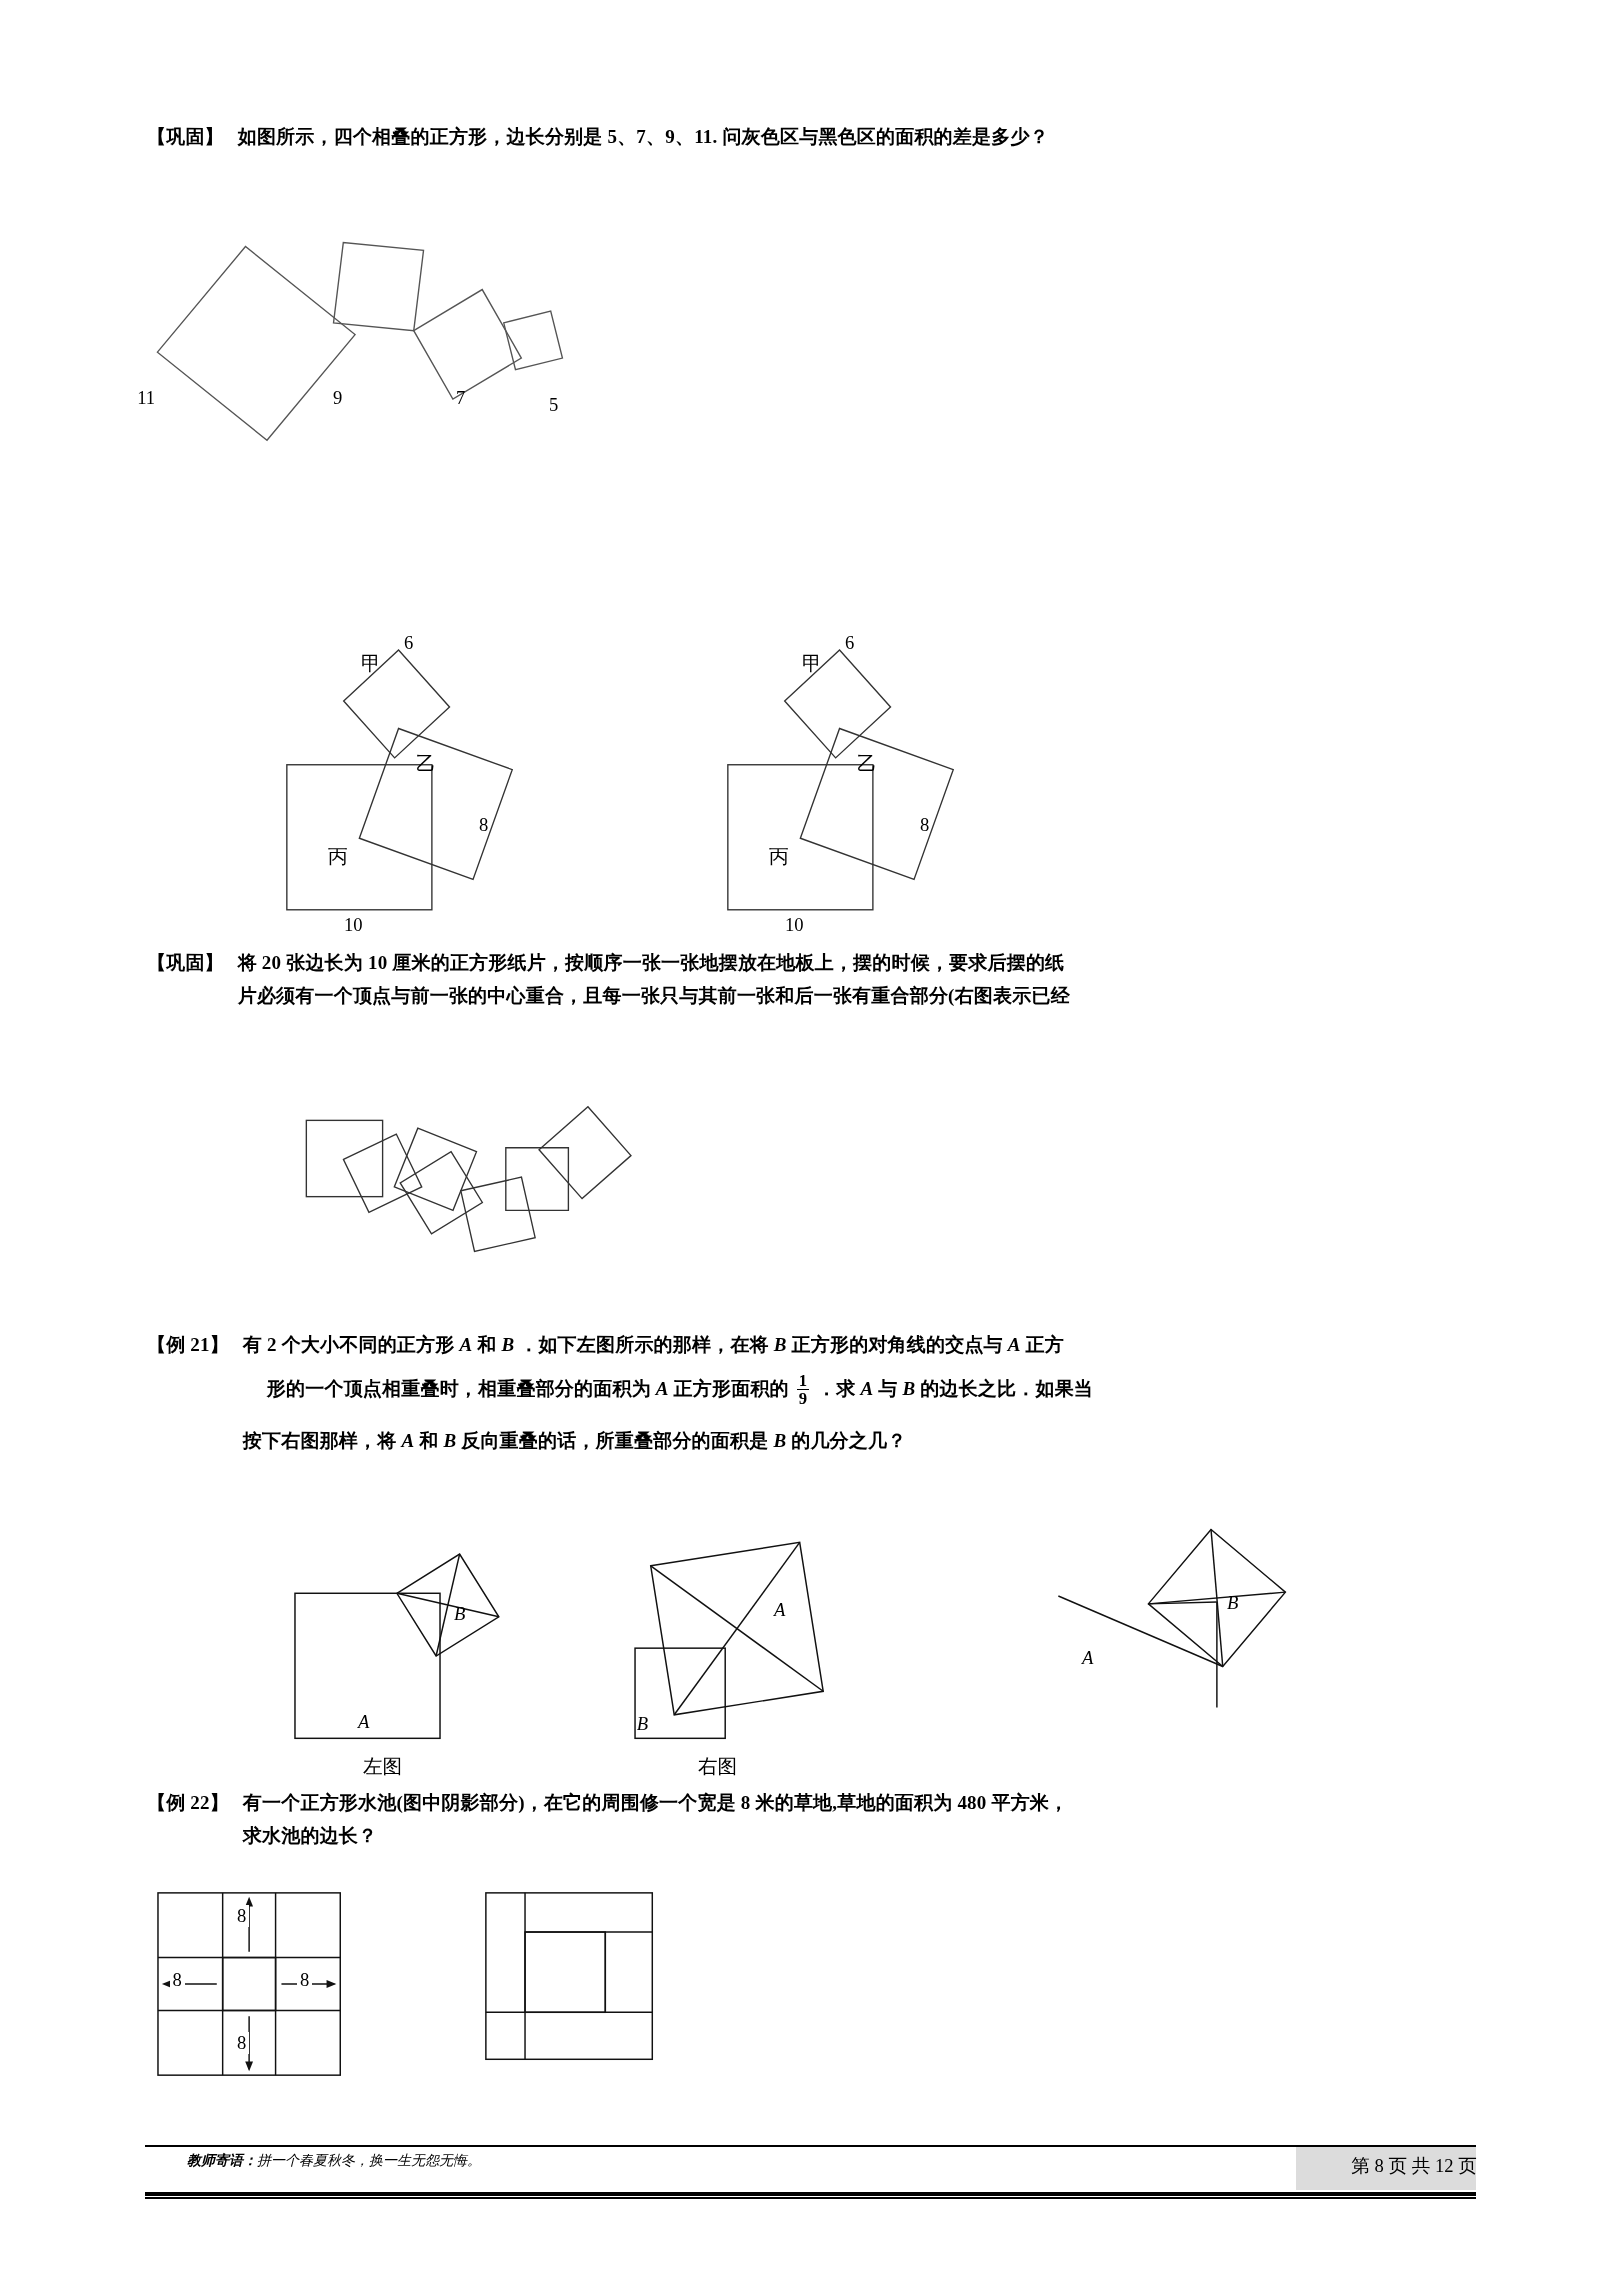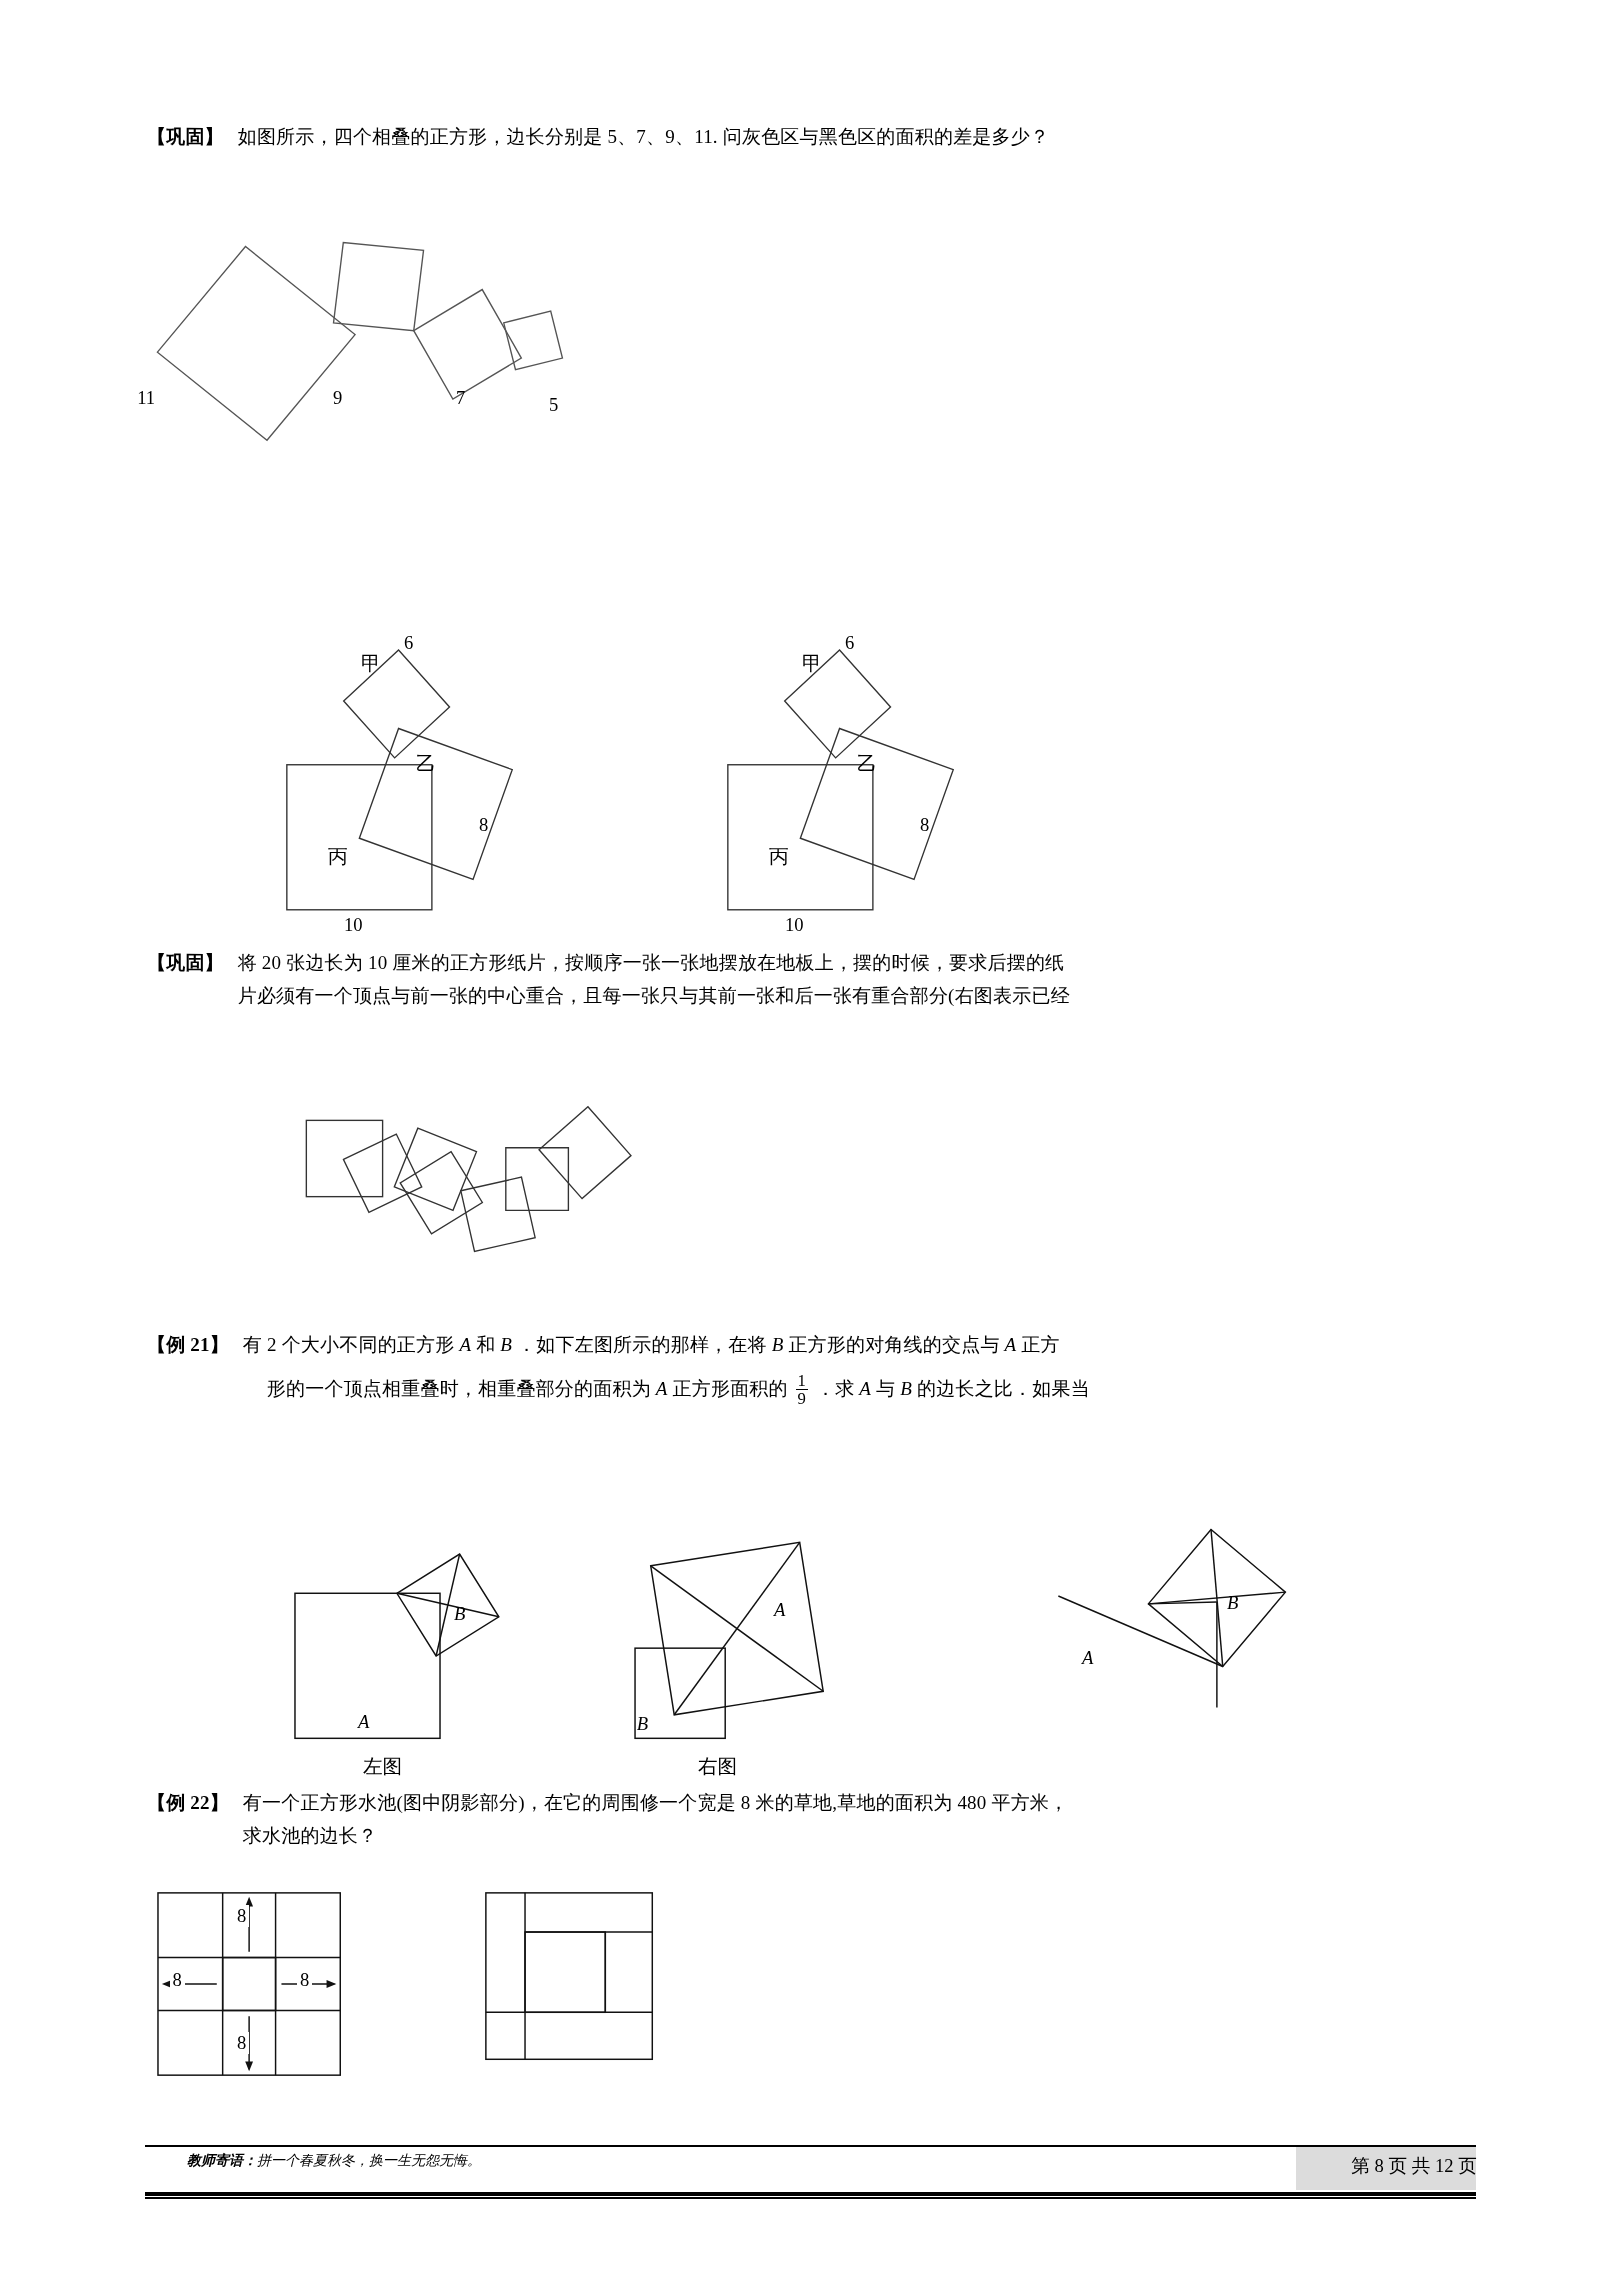--- a/index.html
+++ b/index.html
@@ -26,21 +26,21 @@
   .tag {
     font-weight:bold;
     white-space:nowrap;
   }
   .indent-body {
     display:block;
   }
   
   .row { display:flex; align-items:flex-start;gap:8px; }
   .row .tag { flex:0 0 auto; padding-right:5.9px; }
-  .row .body { flex:1 1 auto; }
+  .row .body { flex:1 1 auto;font-weight:bold; }
 
   
   .frac {
     display:inline-block;
     vertical-align:-0.55em;
     text-align:center;
     font-size:16.7px;
     line-height:1.05;
     margin:0 2.9px;
   }
@@ -192,20 +192,21 @@
       </g>
     </svg>
   </div>
 
   <div class="block" style="left:147px; top:1328px; width:1329px;">
     <div class="row">
       <span class="tag">【例 21】</span>
       <span class="body">
         <span class="indent-body"><span>有 2 个大小不同的正方形 </span><span class="ital">A</span><span> 和 </span><span class="ital">B</span><span> ．如下左图所示的那样，在将 </span><span class="ital">B</span><span> 正方形的对角线的交点与 </span><span class="ital">A</span><span> 正方</span></span>
         <span class="indent-body" style="line-height:55px;margin-left:24px;"><span>形的一个顶点相重叠时，相重叠部分的面积为 </span><span class="ital">A</span><span> 正方形面积的 </span><span class="frac"><span class="num">1</span><span class="den">9</span></span><span> ．求 </span><span class="ital">A</span><span> 与 </span><span class="ital">B</span><span> 的边长之比．如果当</span></span>
+        <span class="indent-body" style="line-height:49px;"><span>按下右图那样，将 </span><span class="ital">A</span><span> 和 </span><span class="ital">B</span><span> 反向重叠的话，所重叠部分的面积是 </span><span class="ital">B</span><span> 的几分之几？</span></span>
       </span>
     </div>
   </div>
 
   <div class="fig" style="left:289px; top:1509px;">
     <svg width="255" height="245" viewBox="0 0 260 250">
       <g fill="none" stroke="#111111" stroke-width="1.5">
         <rect x="6" y="86" width="148" height="148"></rect>
         <polygon points="110,86 174,46 214,110 150,150"></polygon>
         <line x1="110" y1="86" x2="214" y2="110"></line>

